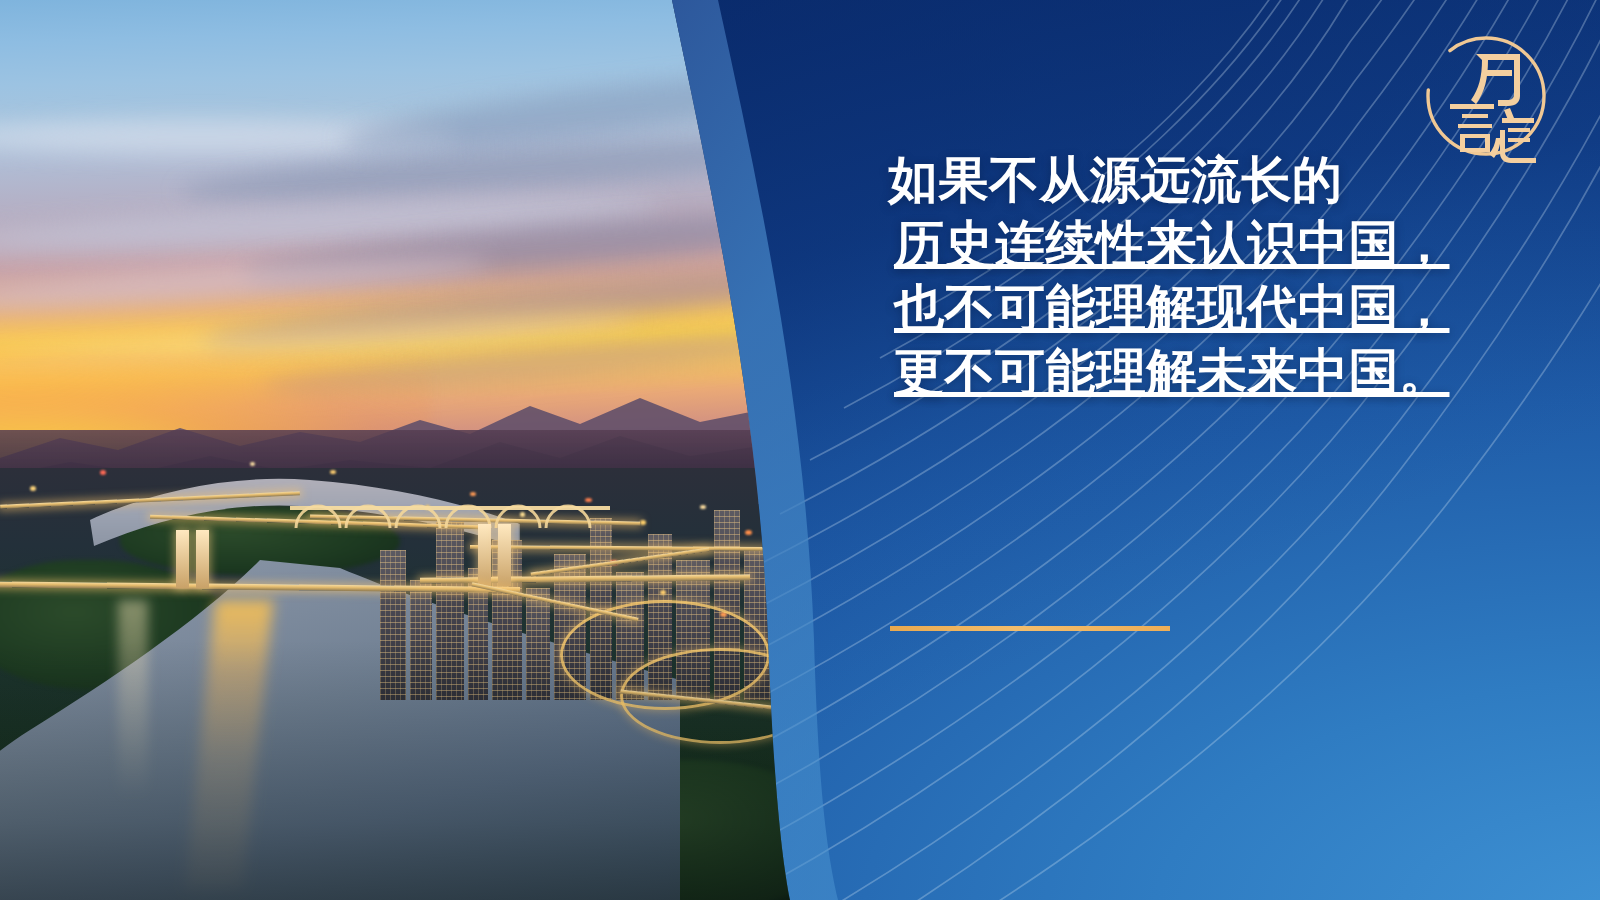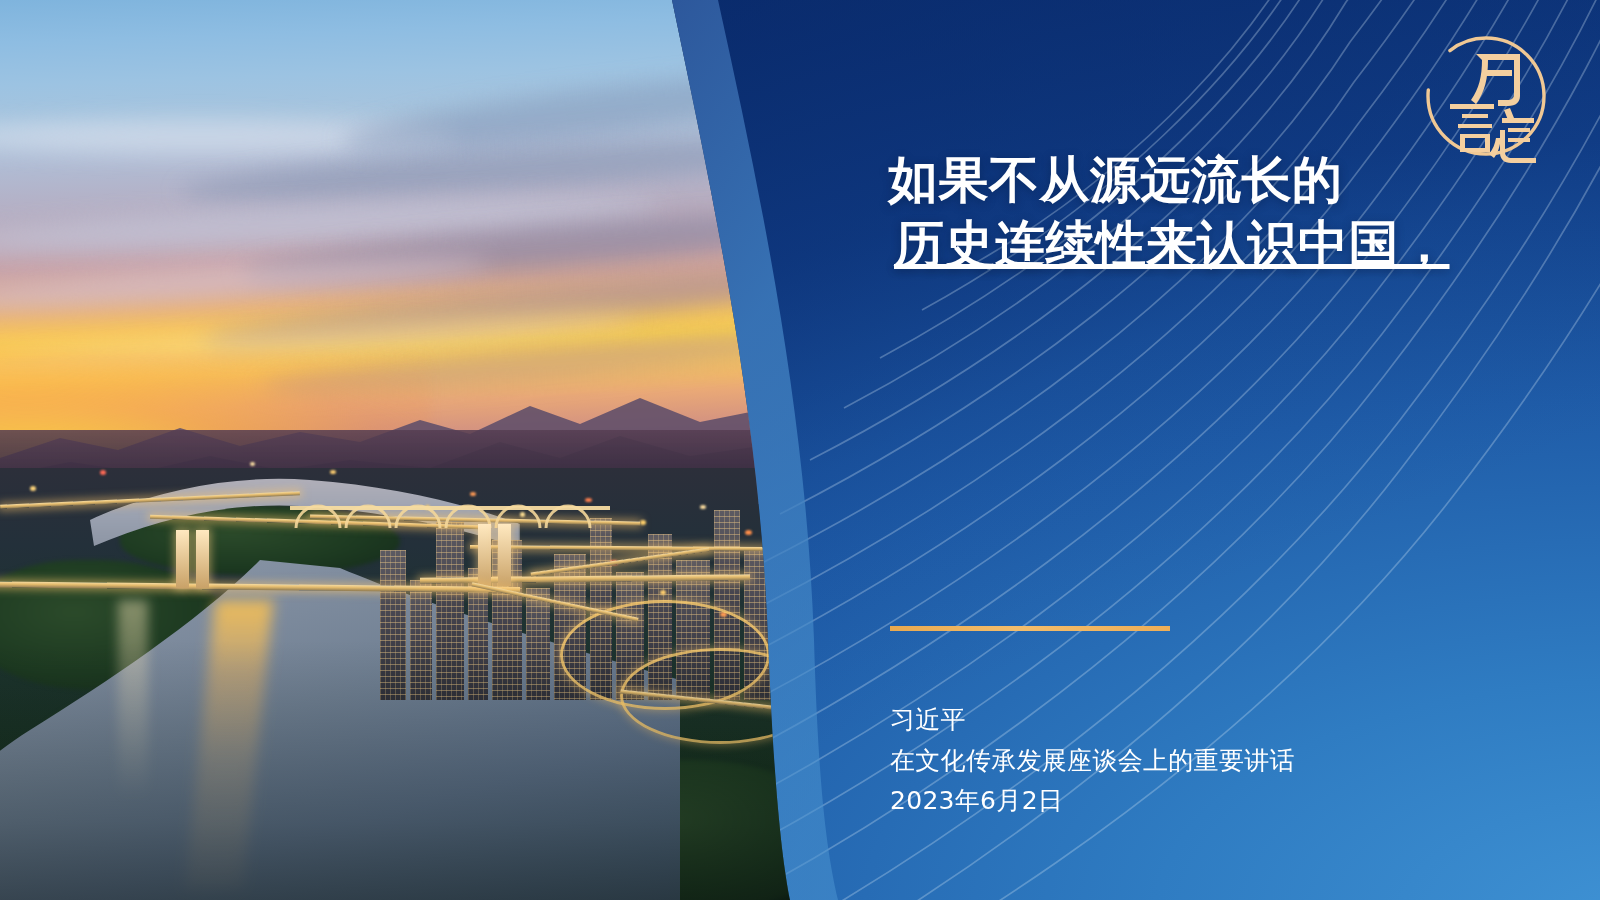--- a/index.html
+++ b/index.html
@@ -378,29 +378,26 @@
         <stop offset="1" stop-color="#4a93d0" stop-opacity="0.55"></stop>
       </linearGradient>
     </defs>
     <path d="M672,0 C716,210 760,420 768,640 C774,790 782,860 790,900
              L838,900 C826,850 818,780 814,640 C806,412 762,200 718,0 Z" fill="url(#bandg)"></path>
   </svg>
 
   <div class="quote">
     <span class="ql">如果不从源远流长的</span>
     <span class="ql">历史连续性来认识中国，</span>
+    <span class="ql">也不可能理解现代中国，</span>
+    <span class="ql">更不可能理解未来中国。</span>
   </div>
 
   <div class="gold-rule"></div>
 
-  <div class="attrib">
-    <div>习近平</div>
-    <div>在文化传承发展座谈会上的重要讲话</div>
-    <div>2023年6月2日</div>
-  </div>
 
   <div class="seal">
     <svg viewBox="0 0 140 140" xmlns="http://www.w3.org/2000/svg">
       <circle cx="70" cy="70" r="58" fill="none" stroke="#f0c894" stroke-width="3.4" stroke-dasharray="300 46" stroke-dashoffset="112" stroke-linecap="round"></circle>
       <g fill="#f4cf9f">
 
         <path d="M60,28 L104,28 L104,34 L66,34 Z"></path>
         <path d="M98,28 L104,28 L104,70 C104,76 100,80 92,80 L82,80 L82,74 L91,74 C96,74 98,72 98,68 Z"></path>
         <path d="M68,44 L96,44 L96,50 L68,50 Z"></path>
         <path d="M66,34 L72,34 C72,52 69,66 60,78 L55,74 C63,63 66,50 66,34 Z"></path>

